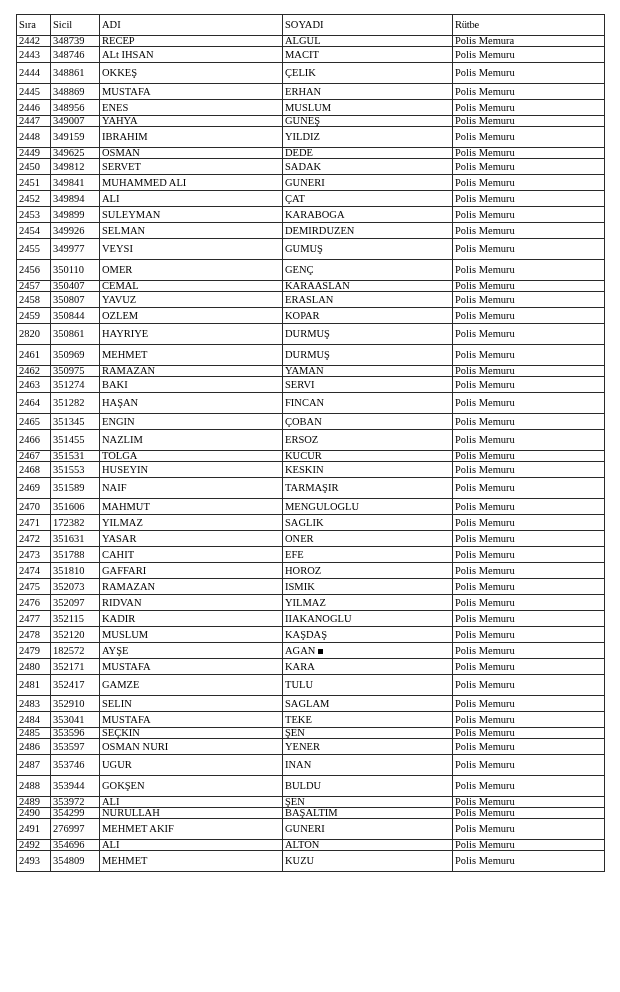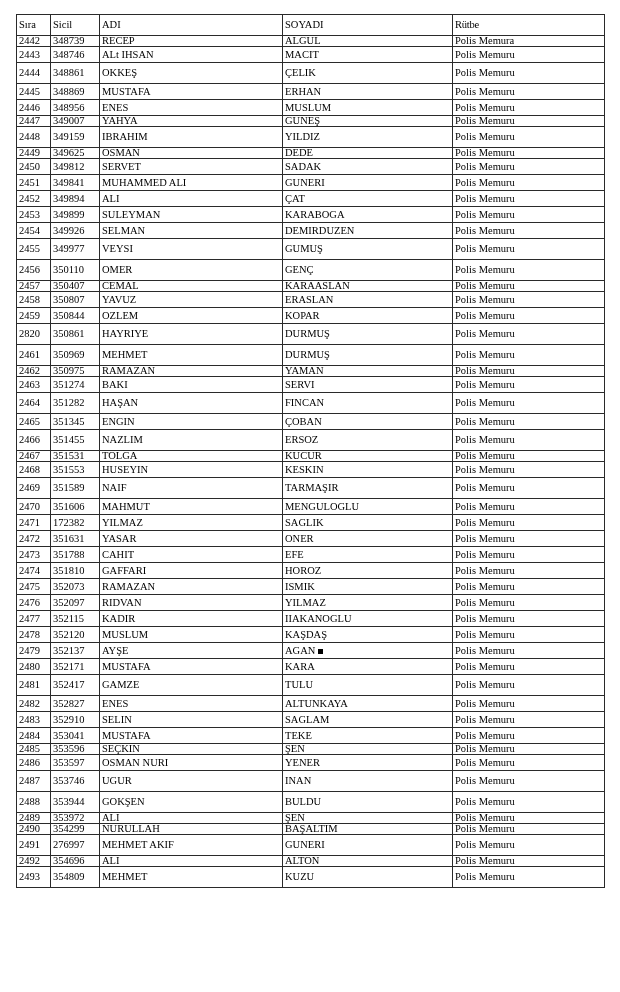--- a/index.html
+++ b/index.html
@@ -357,44 +357,37 @@
         </tr>
         <tr class="h-normal">
           <td class="col-sira"><span>2478</span></td>
           <td class="col-sicil"><span>352120</span></td>
           <td class="col-adi"><span>MUSLUM</span></td>
           <td class="col-soyadi"><span>KAŞDAŞ</span></td>
           <td class="col-rutbe"><span>Polis Memuru</span></td>
         </tr>
         <tr class="h-normal">
           <td class="col-sira"><span>2479</span></td>
-          <td class="col-sicil"><span>352137</span></td>
+          <td class="col-sicil"><span>182572</span></td>
           <td class="col-adi"><span>AYŞE</span></td>
           <td class="col-soyadi"><span>AGAN</span><span class="sq"></span></td>
           <td class="col-rutbe"><span>Polis Memuru</span></td>
         </tr>
         <tr class="h-normal">
           <td class="col-sira"><span>2480</span></td>
           <td class="col-sicil"><span>352171</span></td>
           <td class="col-adi"><span>MUSTAFA</span></td>
           <td class="col-soyadi"><span>KARA</span></td>
           <td class="col-rutbe"><span>Polis Memuru</span></td>
         </tr>
         <tr class="h-loose">
           <td class="col-sira"><span>2481</span></td>
           <td class="col-sicil"><span>352417</span></td>
           <td class="col-adi"><span>GAMZE</span></td>
           <td class="col-soyadi"><span>TULU</span></td>
-          <td class="col-rutbe"><span>Polis Memuru</span></td>
-        </tr>
-        <tr class="h-normal">
-          <td class="col-sira"><span>2482</span></td>
-          <td class="col-sicil"><span>352827</span></td>
-          <td class="col-adi"><span>ENES</span></td>
-          <td class="col-soyadi"><span>ALTUNKAYA</span></td>
           <td class="col-rutbe"><span>Polis Memuru</span></td>
         </tr>
         <tr class="h-normal">
           <td class="col-sira"><span>2483</span></td>
           <td class="col-sicil"><span>352910</span></td>
           <td class="col-adi"><span>SELIN</span></td>
           <td class="col-soyadi"><span>SAGLAM</span></td>
           <td class="col-rutbe"><span>Polis Memuru</span></td>
         </tr>
         <tr class="h-normal">

